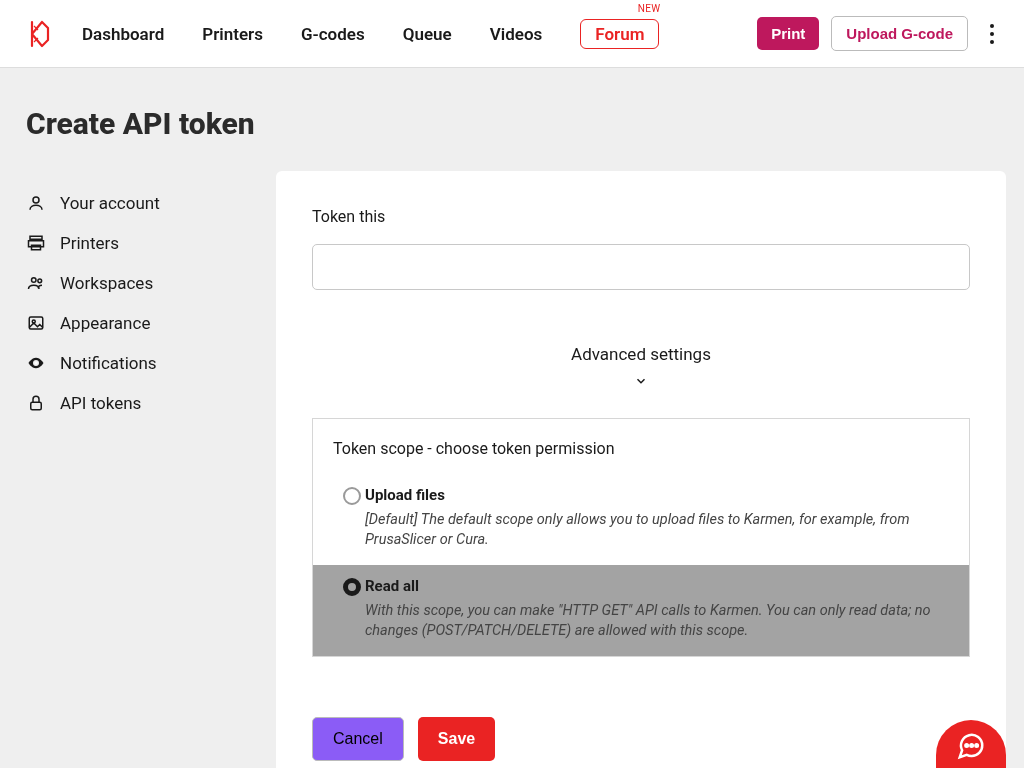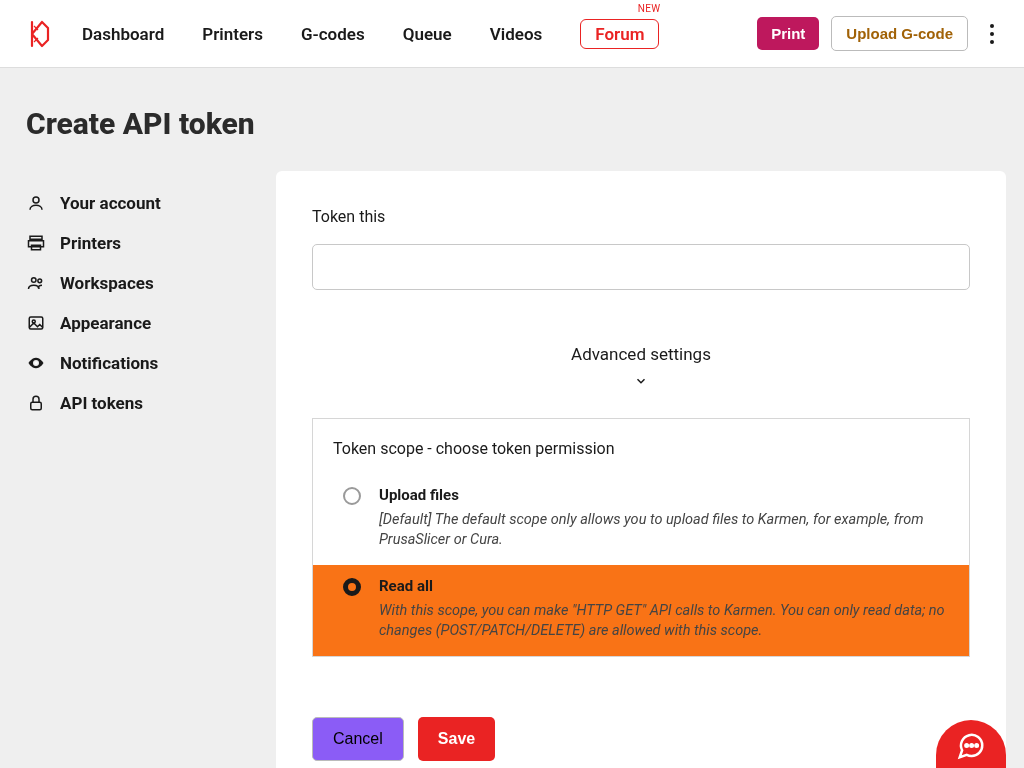--- a/index.html
+++ b/index.html
@@ -8,47 +8,47 @@
   
   .header { background: #fff; border-bottom: 1px solid #ddd; height: 68px; display: flex; align-items: center; padding: 0 20px 0 28px; position: relative; }
   .logo { width: 24px; height: 28px; margin-right: 30px; }
   .nav { display: flex; gap: 38px; align-items: center; }
   .nav-item { font-size: 17px; font-weight: 600; color: #1a1a1a; cursor: pointer; position: relative; }
   .nav-item.forum { border: 1.5px solid #ea2323; color: #ea2323; padding: 4px 14px; border-radius: 6px; font-weight: 600; }
   .new-badge { position: absolute; top: -17px; right: -2px; font-size: 10px; font-weight: 400; color: #ea2323; letter-spacing: 0.3px; }
   .header-right { margin-left: auto; display: flex; align-items: center; gap: 12px; }
   .btn { border-radius: 5px; font-size: 15px; font-weight: 600; padding: 8px 14px; cursor: pointer; border: none; }
   .btn-primary { background: #be185d; color: #fff; }
-  .btn-outline { background: #fff; border: 1px solid #bbb; color: #a16207; }
+  .btn-outline { background: #fff; border: 1px solid #bbb; color: #be185d; }
   .kebab { width: 24px; display: flex; flex-direction: column; align-items: center; gap: 4px; cursor: pointer; }
   .kebab span { width: 4px; height: 4px; background: #1a1a1a; border-radius: 50%; }
   
   
   .page-title { font-size: 30px; font-weight: 800; color: #2b2b2b; margin: 38px 0 30px 26px; }
   
   
   .layout { display: flex; padding: 0 18px 0 26px; gap: 30px; }
   
   
   .sidebar { width: 220px; flex-shrink: 0; padding-top: 12px; }
-  .side-item { display: flex; align-items: center; gap: 14px; padding: 10px 0; font-size: 17px; font-weight: 700; color: #1a1a1a; cursor: pointer; }
+  .side-item { display: flex; align-items: center; gap: 14px; padding: 10px 0; font-size: 17px; font-weight: 400; color: #1a1a1a; cursor: pointer; }
   .side-icon { width: 20px; height: 20px; display: inline-flex; align-items: center; justify-content: center; }
   
   
   .card { background: #fff; border-radius: 6px; flex: 1; padding: 36px 36px 30px 36px; }
   .label { font-size: 16px; font-weight: 400; margin-bottom: 18px; display: block; }
   .text-input { width: 100%; border: 1px solid #c8c8c8; border-radius: 5px; height: 46px; padding: 0 12px; font-size: 15px; }
   
   .adv { margin-top: 54px; display: flex; align-items: center; gap: 8px; font-size: 17px; font-weight: 400; cursor: pointer; flex-direction: column; }
   .chev { display: inline-block; }
   
   .scope-box { border: 1px solid #d6d6d6; border-radius: 0; margin-top: 26px; padding: 20px 0 0 0; }
   .scope-title { font-size: 16px; font-weight: 400; margin: 0 0 16px 20px; }
-  .scope-opt { display: flex; padding: 12px 22px 16px 30px; gap: 18px; cursor: pointer; }
-  .scope-opt.selected { background: #f97316; }
+  .scope-opt { display: flex; padding: 12px 22px 16px 30px; gap: 4px; cursor: pointer; }
+  .scope-opt.selected { background: #a3a3a3; }
   .radio { width: 18px; height: 18px; border: 2px solid #9a9a9a; border-radius: 50%; flex-shrink: 0; margin-top: 1px; position: relative; }
   .scope-opt.selected .radio { border-color: #1a1a1a; border-width: 5px; }
   .opt-body { flex: 1; }
   .opt-label { font-size: 15px; font-weight: 700; margin-bottom: 6px; }
   .opt-desc { font-size: 14.5px; font-style: italic; color: #444; line-height: 1.35; }
   
   .actions { display: flex; gap: 14px; margin-top: 60px; }
   .btn-lg { padding: 12px 20px; font-size: 16px; border-radius: 5px; cursor: pointer; font-weight: 500; }
   .btn-cancel { background: #8b5cf6; border: 1px solid #bbb; }
   .btn-save { background: #ea2323; color: #fff; border: none; font-weight: 600; }

